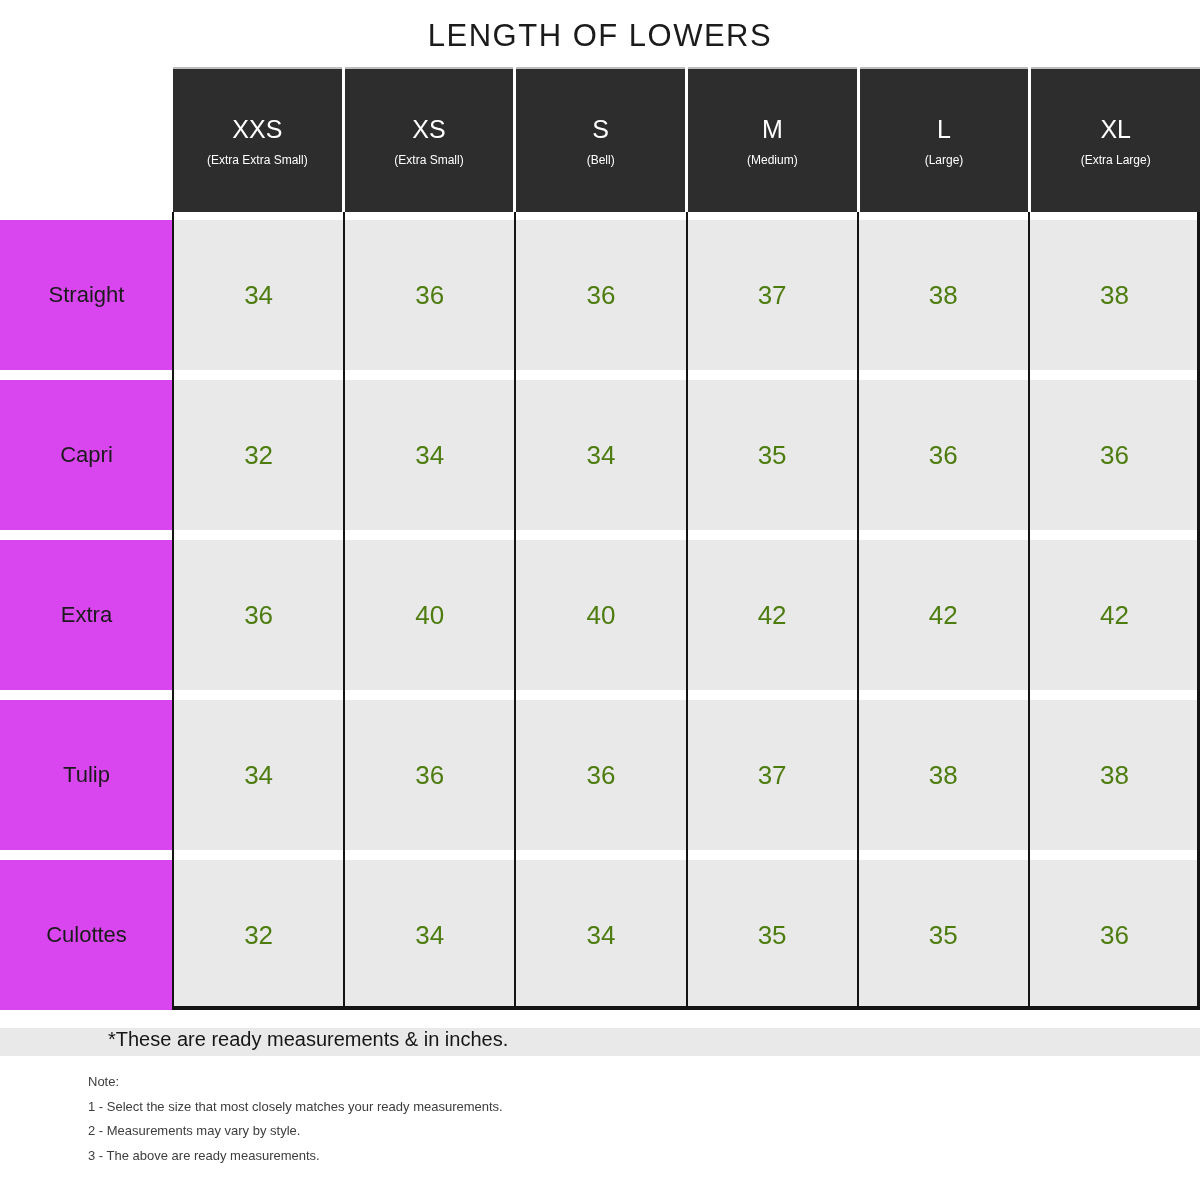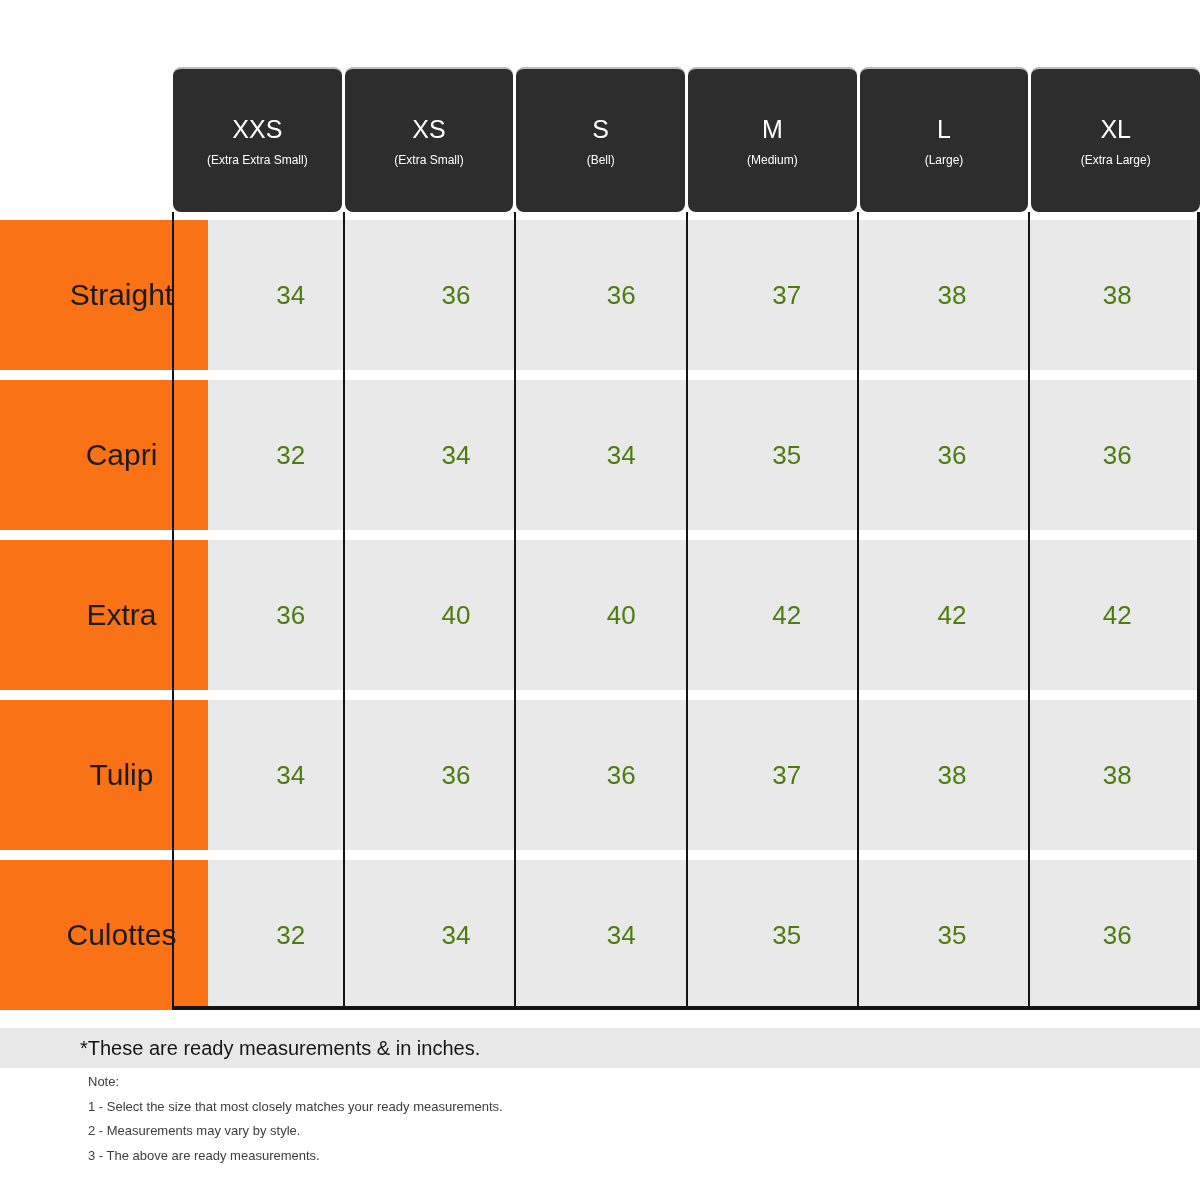--- a/index.html
+++ b/index.html
@@ -53,48 +53,46 @@
     flex: 1;
     background: #2d2d2d;
     border-top: 2px solid #bdbdbd;
     box-sizing: border-box;
     display: flex;
     flex-direction: column;
     align-items: center;
     justify-content: center;
     color: #ffffff;
     text-align: center;
-    border-radius: 8px;
   }
   .hsize {
     font-size: 25px;
     margin-bottom: 9px;
   }
   .hlabel {
     font-size: 12px;
   }
   .body-rows {
     margin-top: 8px;
   }
   .t-row {
     display: flex;
     height: 150px;
     margin-bottom: 10px;
   }
   .t-row:last-child { margin-bottom: 16px; }
   .row-label {
     width: 173px;
     flex: 0 0 173px;
-    background: #f97316;
+    background: #d946ef;
     display: flex;
     align-items: center;
     justify-content: center;
-    font-size: 30px;
+    font-size: 22px;
     color: #1b1b1b;
-    padding-left: 35px;
   }
   .t-cell {
     flex: 1;
     background: #e9e9e9;
     display: flex;
     align-items: center;
     justify-content: center;
     font-size: 26px;
     color: #4d7c0f;
   }
@@ -118,44 +116,44 @@
     top: 939px;
     width: 1028px;
     height: 4px;
     background: #141414;
   }
   .footnote-strip {
     position: absolute;
     left: 0;
     top: 1028px;
     width: 1200px;
-    height: 40px;
+    height: 28px;
     background: #e9e9e9;
     box-sizing: border-box;
-    padding-left: 80px;
-    display: flex;
-    align-items: center;
+    padding-left: 108px;
+    display: flex;
     font-size: 20px;
     color: #161616;
   }
   .note-block {
     position: absolute;
     left: 88px;
     top: 1070px;
     font-size: 13px;
     line-height: 24.5px;
     color: #3d3d3d;
   }
   .note-item { white-space: nowrap; }
 </style>
 </head>
 <body>
 
 <div class="page">
 
+  <div class="title">LENGTH OF LOWERS</div>
 
   <div class="size-table">
 
     <div class="header-row">
       <div class="corner"></div>
       <div class="header-cells">
         <div class="hcell">
           <div class="hsize">XXS</div>
           <div class="hlabel">(Extra Extra Small)</div>
         </div>

